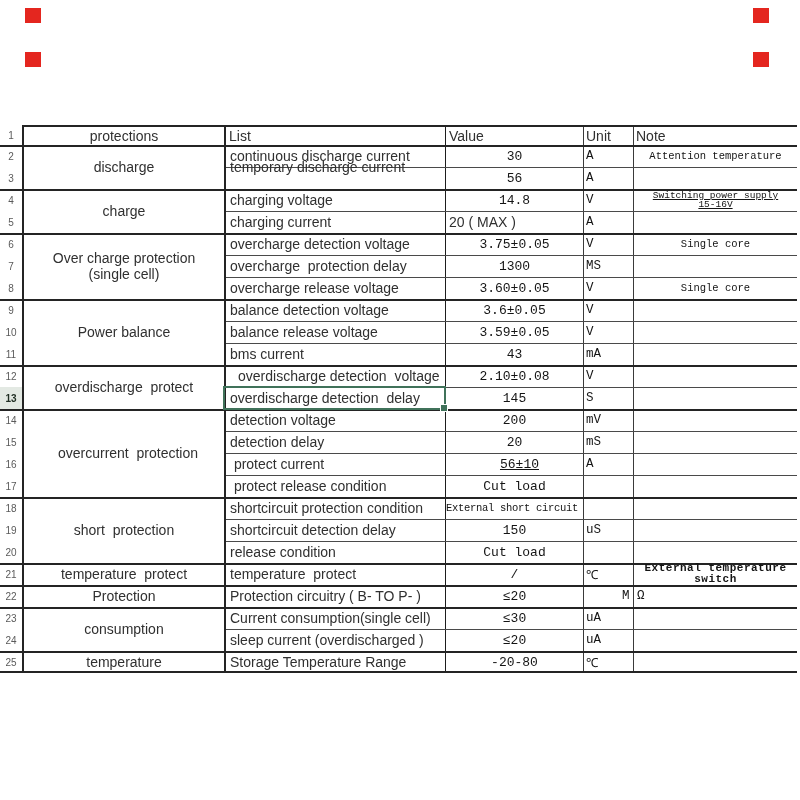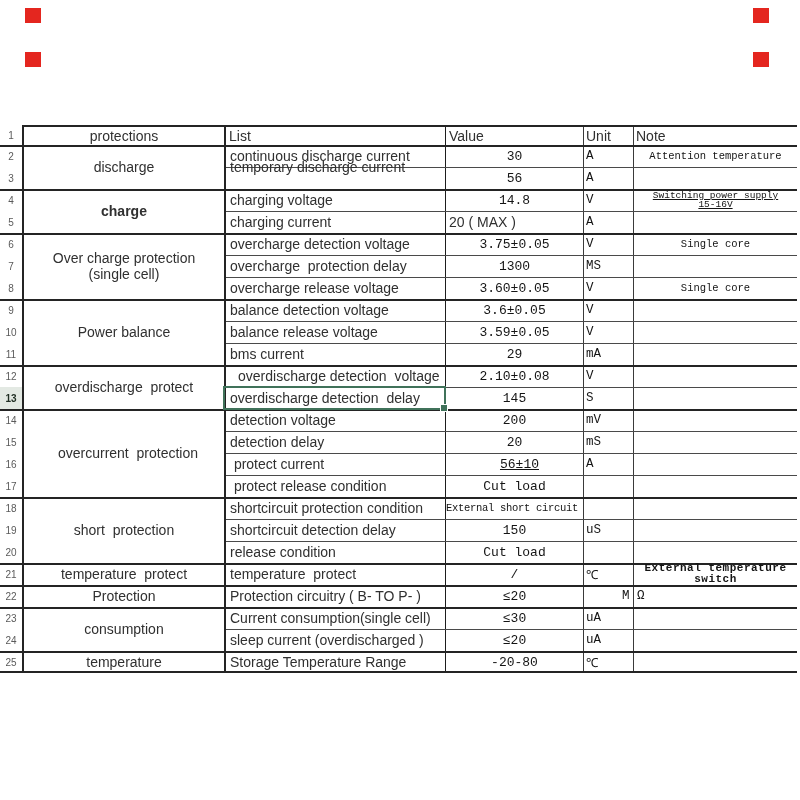--- a/index.html
+++ b/index.html
@@ -70,21 +70,21 @@
       <div class="ln" style="left: 226px; top: 541px; width: 571px; height: 1px; background: rgb(74, 74, 74);"></div>
       <div class="ln" style="left: 226px; top: 629px; width: 571px; height: 1px; background: rgb(74, 74, 74);"></div>
       <div class="ln" style="left: 0px; top: 671px; width: 797px; height: 2px; background: rgb(36, 36, 36);"></div>
       <div class="cell sans hcell" style="left: 24px; top: 126px; width: 200px; height: 19px; text-align: center;">protections</div>
       <div class="cell sans hcell" style="left: 229px; top: 126px; width: 215px; height: 19px;">List</div>
       <div class="cell sans hcell" style="left: 449px; top: 126px; width: 130px; height: 19px;">Value</div>
       <div class="cell sans hcell" style="left: 586px; top: 126px; width: 45px; height: 19px;">Unit</div>
       <div class="cell sans hcell" style="left: 636px; top: 126px; width: 160px; height: 18px;">Note</div>
       <div class="cell gut" style="left: 0px; top: 125px; width: 22px; height: 20px;">1</div>
       <div class="cell sans grpc" style="left: 24px; top: 145px; width: 200px; height: 44px;">discharge</div>
-      <div class="cell sans grpc" style="left: 24px; top: 189px; width: 200px; height: 44px; font-weight: bold;">charge</div>
+      <div class="cell sans grpc" style="left: 24px; top: 189px; width: 200px; height: 44px;">charge</div>
       <div class="cell sans grpc" style="left: 24px; top: 233px; width: 200px; height: 66px;">Over charge protection
 (single cell)</div>
       <div class="cell sans grpc" style="left: 24px; top: 299px; width: 200px; height: 66px;">Power balance</div>
       <div class="cell sans grpc" style="left: 24px; top: 365px; width: 200px; height: 44px;">overdischarge  protect</div>
       <div class="cell sans grpc" style="left: 24px; top: 409px; width: 200px; height: 88px; padding-left: 8px;">overcurrent  protection</div>
       <div class="cell sans grpc" style="left: 24px; top: 497px; width: 200px; height: 66px;">short  protection</div>
       <div class="cell sans grpc" style="left: 24px; top: 563px; width: 200px; height: 22px;">temperature  protect</div>
       <div class="cell sans grpc" style="left: 24px; top: 585px; width: 200px; height: 22px;">Protection</div>
       <div class="cell sans grpc" style="left: 24px; top: 607px; width: 200px; height: 44px;">consumption</div>
       <div class="cell sans grpc" style="left: 24px; top: 651px; width: 200px; height: 22px;">temperature</div>
@@ -129,21 +129,21 @@
       <div class="cell mono valc" style="left: 446px; top: 299px; width: 137px; height: 22px;">3.6±0.05</div>
       <div class="cell mono unitc" style="left: 584px; top: 299px; width: 49px; height: 22px;">V</div>
       <div class="cell mono notec" style="left: 634px; top: 299px; width: 163px; height: 22px;"></div>
       <div class="cell gut" style="left: 0px; top: 321px; width: 22px; height: 22px;">10</div>
       <div class="cell sans listc" style="left: 226px; top: 321px; width: 219px; height: 22px;">balance release voltage</div>
       <div class="cell mono valc" style="left: 446px; top: 321px; width: 137px; height: 22px;">3.59±0.05</div>
       <div class="cell mono unitc" style="left: 584px; top: 321px; width: 49px; height: 22px;">V</div>
       <div class="cell mono notec" style="left: 634px; top: 321px; width: 163px; height: 22px;"></div>
       <div class="cell gut" style="left: 0px; top: 343px; width: 22px; height: 22px;">11</div>
       <div class="cell sans listc" style="left: 226px; top: 343px; width: 219px; height: 22px;">bms current</div>
-      <div class="cell mono valc" style="left: 446px; top: 343px; width: 137px; height: 22px;">29</div>
+      <div class="cell mono valc" style="left: 446px; top: 343px; width: 137px; height: 22px;">43</div>
       <div class="cell mono unitc" style="left: 584px; top: 343px; width: 49px; height: 22px;">mA</div>
       <div class="cell mono notec" style="left: 634px; top: 343px; width: 163px; height: 22px;"></div>
       <div class="cell gut" style="left: 0px; top: 365px; width: 22px; height: 22px;">12</div>
       <div class="cell sans listc" style="left: 226px; top: 365px; width: 219px; height: 22px; padding-left: 12px;">overdischarge detection  voltage</div>
       <div class="cell mono valc" style="left: 446px; top: 365px; width: 137px; height: 22px;">2.10±0.08</div>
       <div class="cell mono unitc" style="left: 584px; top: 365px; width: 49px; height: 22px;">V</div>
       <div class="cell mono notec" style="left: 634px; top: 365px; width: 163px; height: 22px;"></div>
       <div class="cell gut gutsel" style="left: 0px; top: 387px; width: 22px; height: 22px; background: rgb(227, 233, 227);">13</div>
       <div class="cell sans listc" style="left: 226px; top: 387px; width: 219px; height: 22px;">overdischarge detection  delay</div>
       <div class="cell mono valc" style="left: 446px; top: 387px; width: 137px; height: 22px;">145</div>

